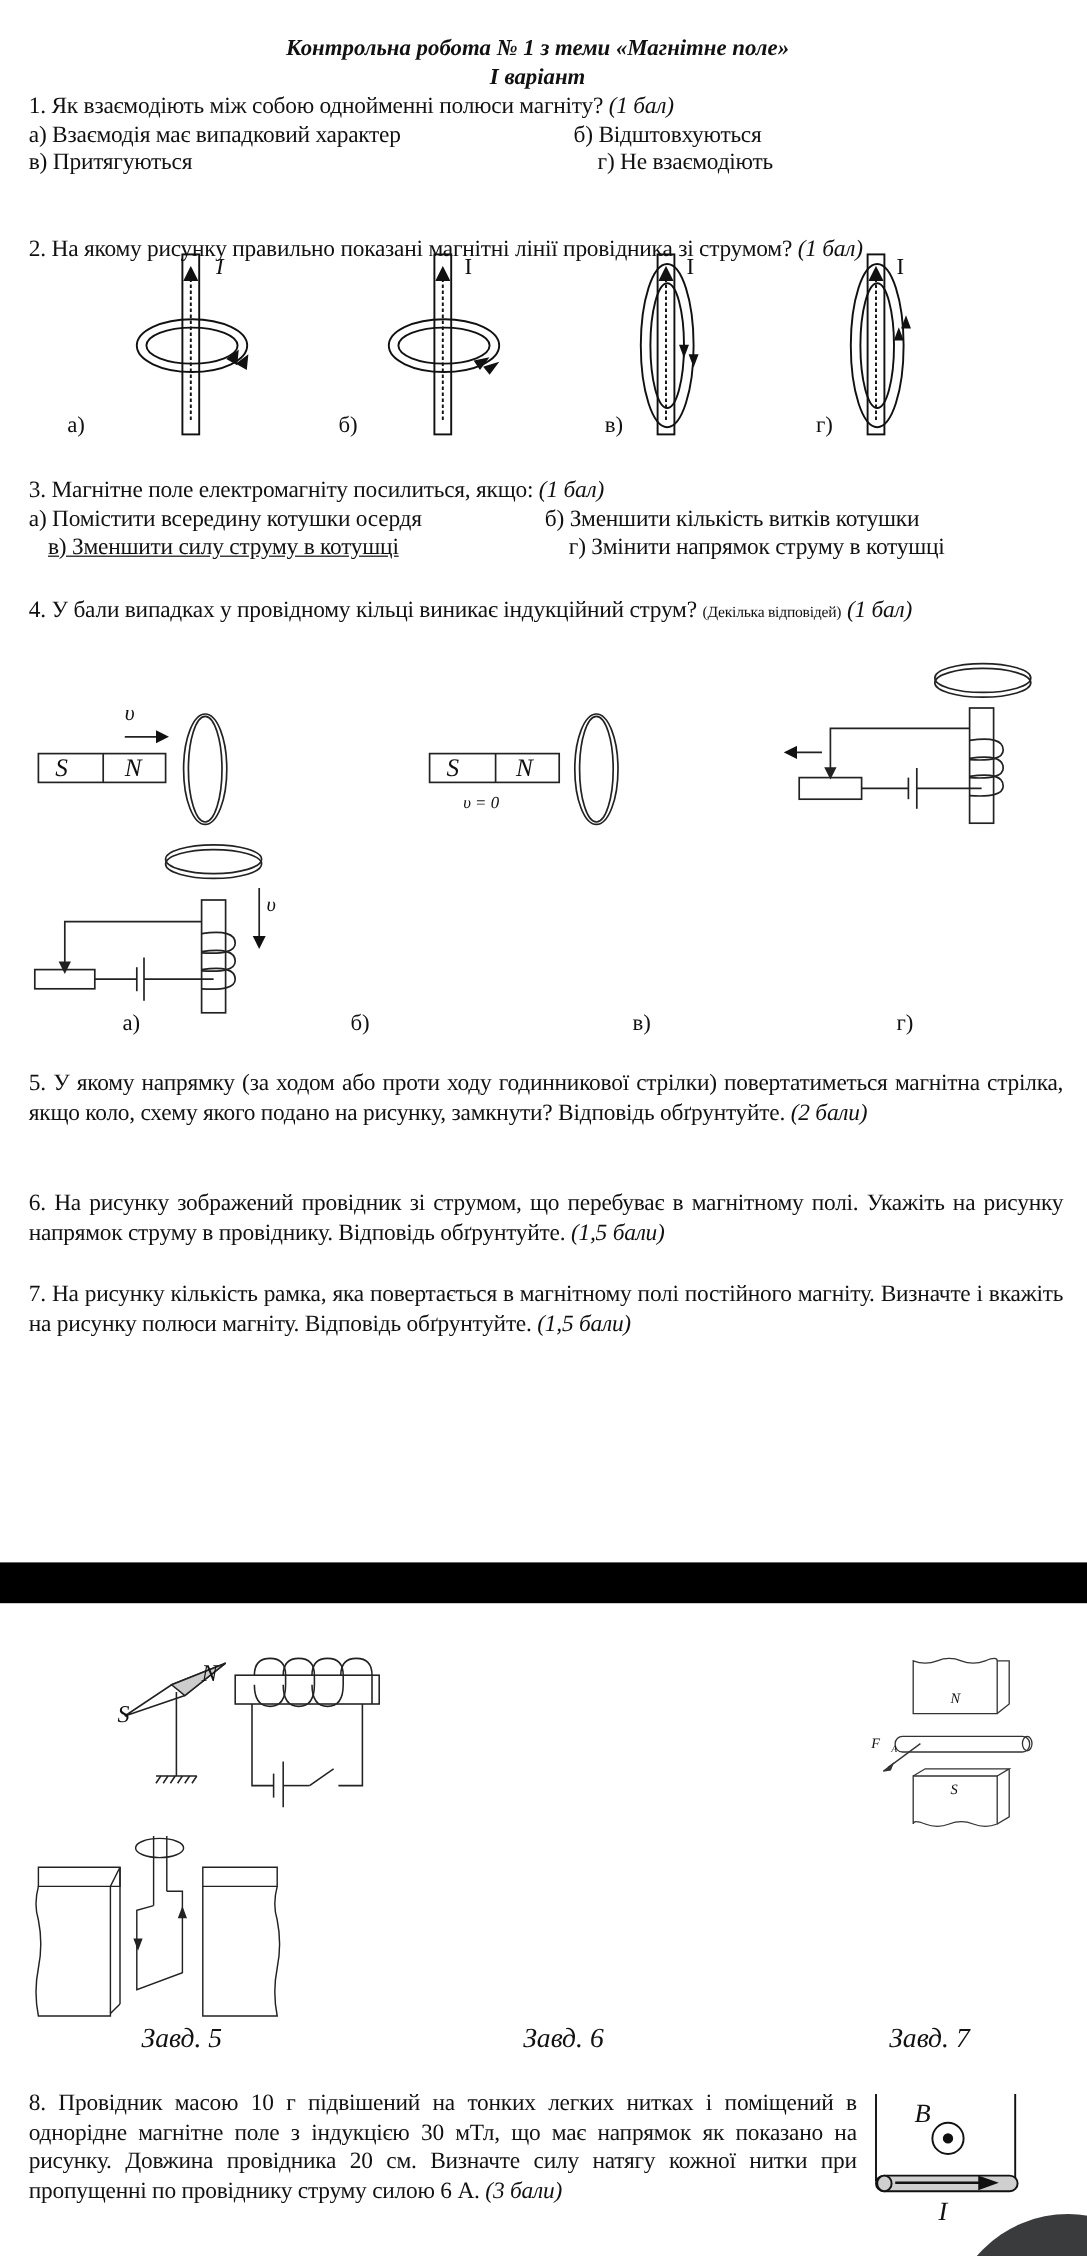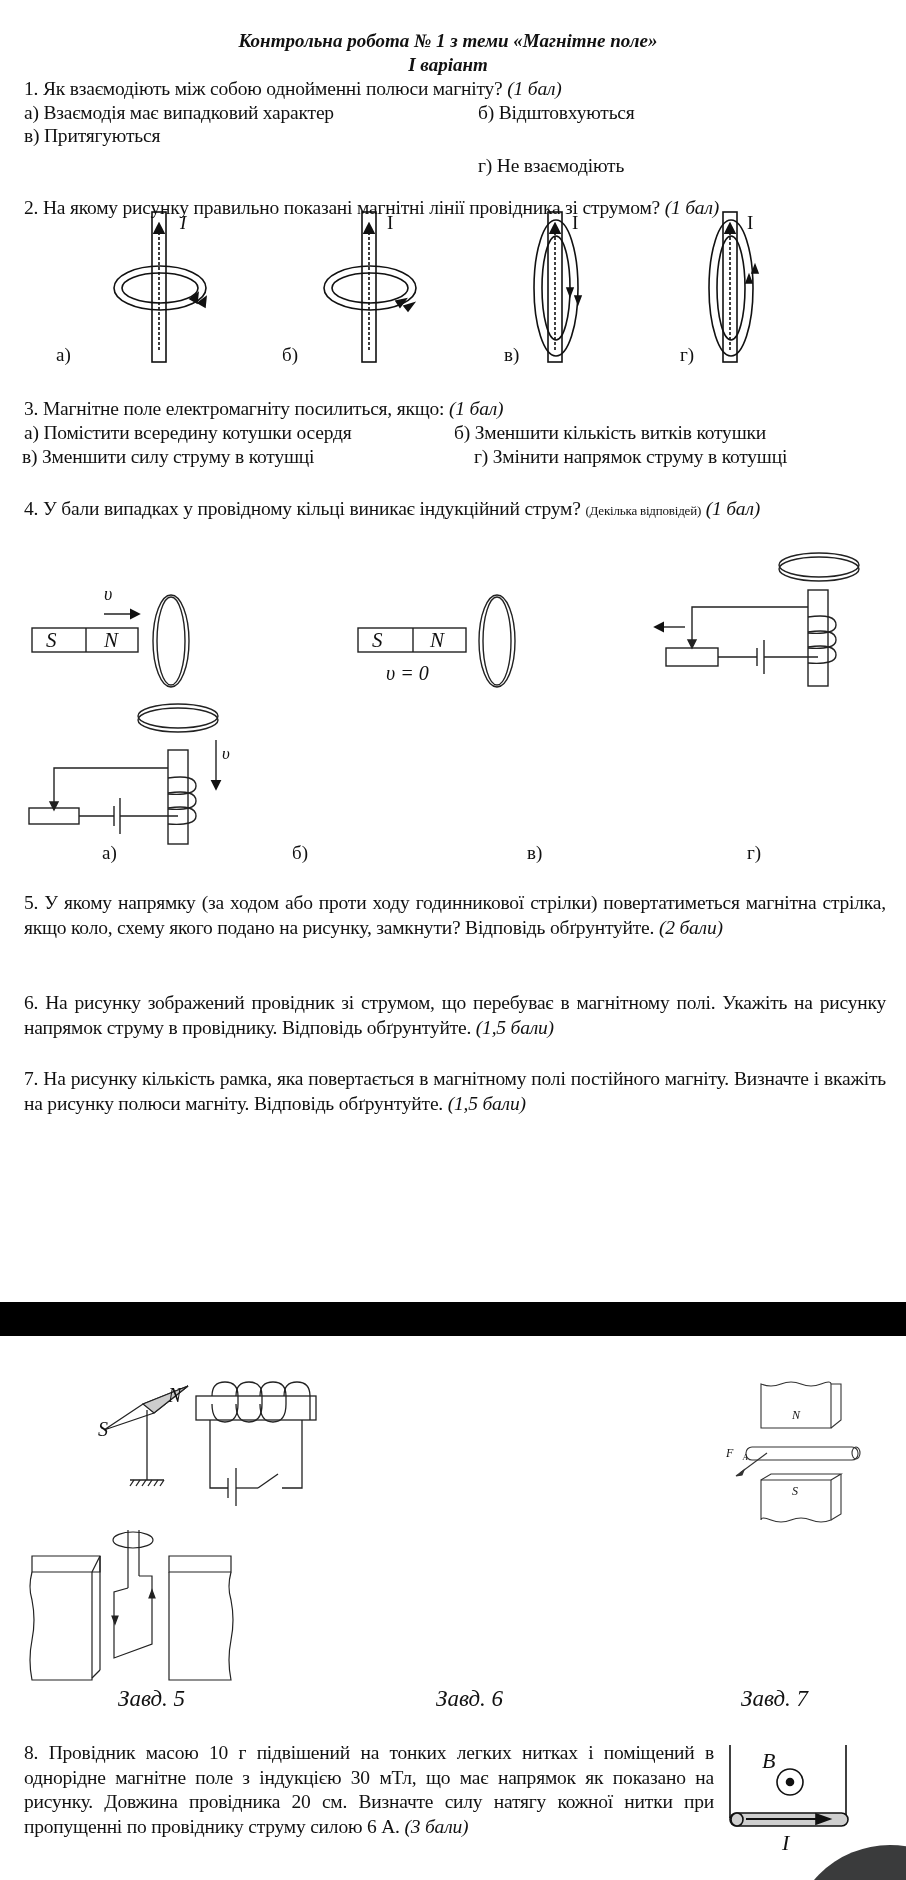--- a/index.html
+++ b/index.html
@@ -23,21 +23,21 @@
 <div class="title" style="top:54px;">І варіант</div>
 
 <div class="t" style="left:24px; top:77px;">
   <span>1.</span>
   <span>Як взаємодіють між собою однойменні полюси магніту?</span>
   <span class="it">(1 бал)</span>
 </div>
 <div class="t" style="left:24px; top:101px;">а) Взаємодія має   випадковий характер</div>
 <div class="t" style="left:478px; top:101px;">б) Відштовхуються</div>
 <div class="t" style="left:24px; top:124px;text-align:center;">в) Притягуються</div>
-<div class="t" style="left:478px; top:124px;margin-top:30px;">г) Не взаємодіють</div>
+<div class="t" style="left:498px; top:124px;">г) Не взаємодіють</div>
 
 <div class="t" style="left:24px; top:176px;margin-top:20px;">
   <span>2.</span>
   <span>На якому рисунку правильно показані магнітні лінії провідника зі струмом?</span>
   <span class="it">(1 бал)</span>
 </div>
 
 <svg style="left:0; top:200px;" width="906" height="170">
   <defs>
     <marker id="ah" markerWidth="8" markerHeight="8" refX="4" refY="4" orient="auto">
@@ -90,21 +90,21 @@
 <div class="lbl" style="left:504px; top:344px;">в)</div>
 <div class="lbl" style="left:680px; top:344px;">г)</div>
 
 <div class="t" style="left:24px; top:397px;">
   <span>3.</span>
   <span>Магнітне поле електромагніту посилиться, якщо:</span>
   <span class="it">(1 бал)</span>
 </div>
 <div class="t" style="left:24px; top:421px;">а) Помістити всередину котушки осердя</div>
 <div class="t" style="left:454px; top:421px;">б) Зменшити кількість витків котушки</div>
-<div class="t" style="left:22px; top:445px;">в) Зменшити силу струму в котушці</div>
+<div class="t" style="left:40px; top:445px;text-decoration:underline;">в) Зменшити силу струму в котушці</div>
 <div class="t" style="left:474px; top:445px;">г) Змінити напрямок струму в котушці</div>
 
 <div class="t just" style="left:24px; top:496px; line-height:25px;">
   <span>4.</span>
   <span>У бали випадках у провідному кільці виникає індукційний струм?</span>
   <span class="small">(Декілька відповідей)</span>
   <span class="it">(1</span>
   <span class="it">бал)</span>
 </div>
 
@@ -142,21 +142,21 @@
     <path d="M808,62 q28,-4 28,8 q0,10 -28,8"></path>
     <path d="M808,77 q28,-4 28,8 q0,10 -28,8"></path>
     <line x1="685" y1="57" x2="656" y2="57" marker-end="url(#ah2)"></line>
   </g>
 </svg>
 <div class="lbl it" style="left:104px; top:584px; font-size:18px;">υ⃗</div>
 <div class="lbl it" style="left:46px; top:628px; font-size:21px;">S</div>
 <div class="lbl it" style="left:104px; top:628px; font-size:21px;">N</div>
 <div class="lbl it" style="left:372px; top:628px; font-size:21px;">S</div>
 <div class="lbl it" style="left:430px; top:628px; font-size:21px;">N</div>
-<div class="lbl it" style="left:386px; top:662px; font-size:20px;">υ = 0</div>
+<div class="lbl it" style="left:386px; top:662px; font-size:14px;">υ = 0</div>
 
 <svg style="left:0; top:700px;" width="300" height="150">
   <g stroke="#222" fill="none" stroke-width="1.4">
     <ellipse cx="178" cy="16" rx="40" ry="12"></ellipse>
     <ellipse cx="178" cy="20" rx="40" ry="12"></ellipse>
     <rect x="168" y="50" width="20" height="94"></rect>
     <polyline points="168,68 54,68 54,108"></polyline>
     <path d="M50,102 l4,8 l4,-8 z" fill="#222"></path>
     <rect x="29" y="108" width="50" height="16"></rect>
     <line x1="79" y1="116" x2="114" y2="116"></line>

